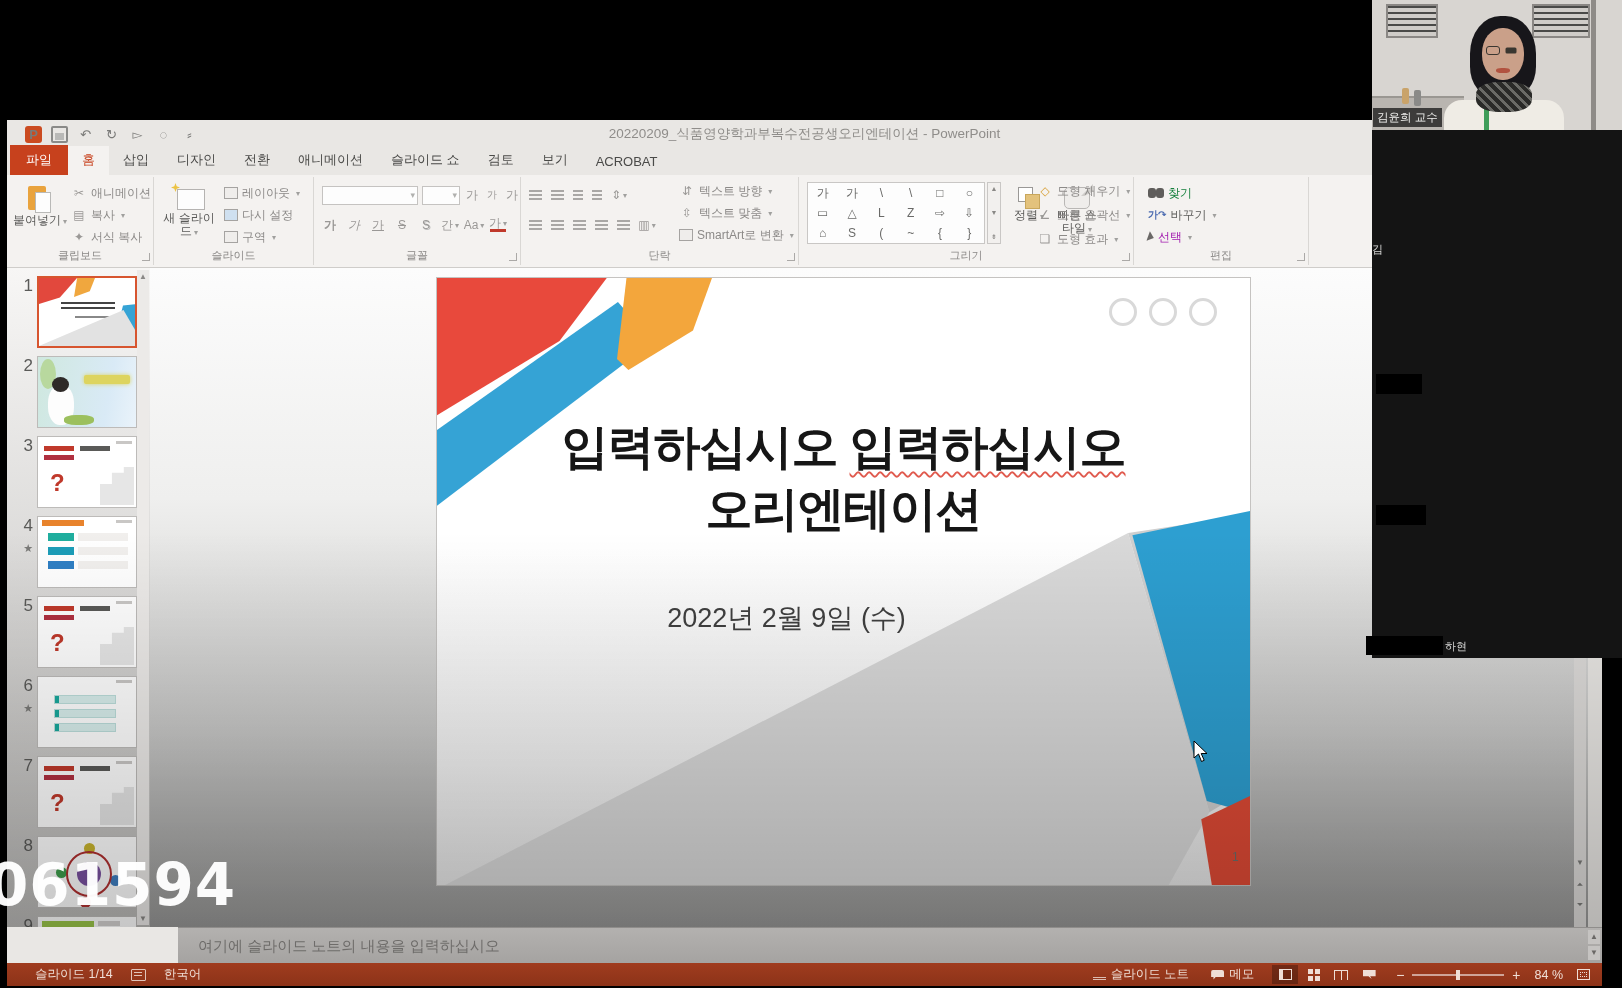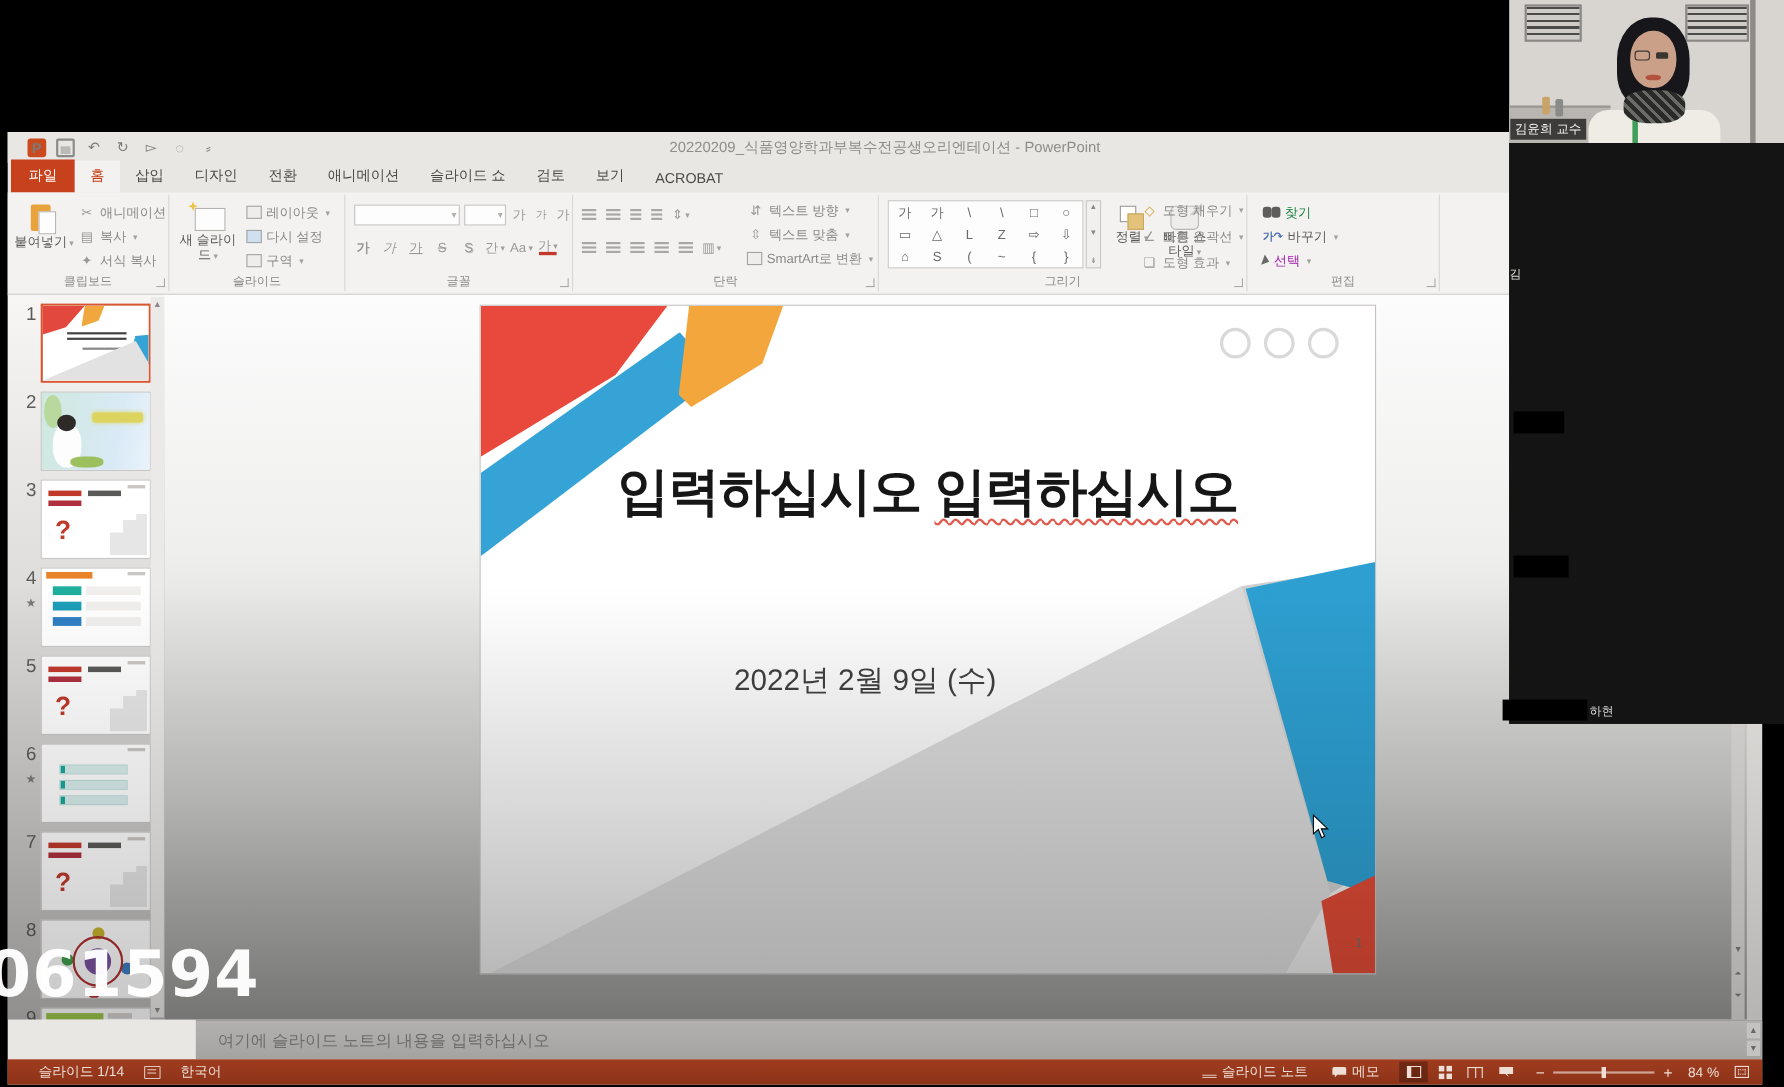--- a/index.html
+++ b/index.html
@@ -495,20 +495,21 @@
           <div class="shp shp-orange"></div>
           <div class="shp shp-blue2"></div>
           <div class="shp shp-red2"></div>
           <div class="rings">
             <div class="ring"></div>
             <div class="ring"></div>
             <div class="ring"></div>
           </div>
           <div class="stitle">
             <span>입력하십시오 </span><span class="uwavy">입력하십시오</span><br>
+            <span>오리엔테이션</span>
           </div>
           <div class="sdate">2022년 2월 9일 (수)</div>
           <div class="spagenum">1</div>
         </div>
         <div class="vscroll">
           <span class="vbtn" style="top:0;">▲</span>
           <span class="vbtn" style="top:588px;">▼</span>
           <span class="vbtn" style="top:610px;">⏶<br></span>
           <span class="vbtn" style="top:630px;">⏷</span>
         </div>

